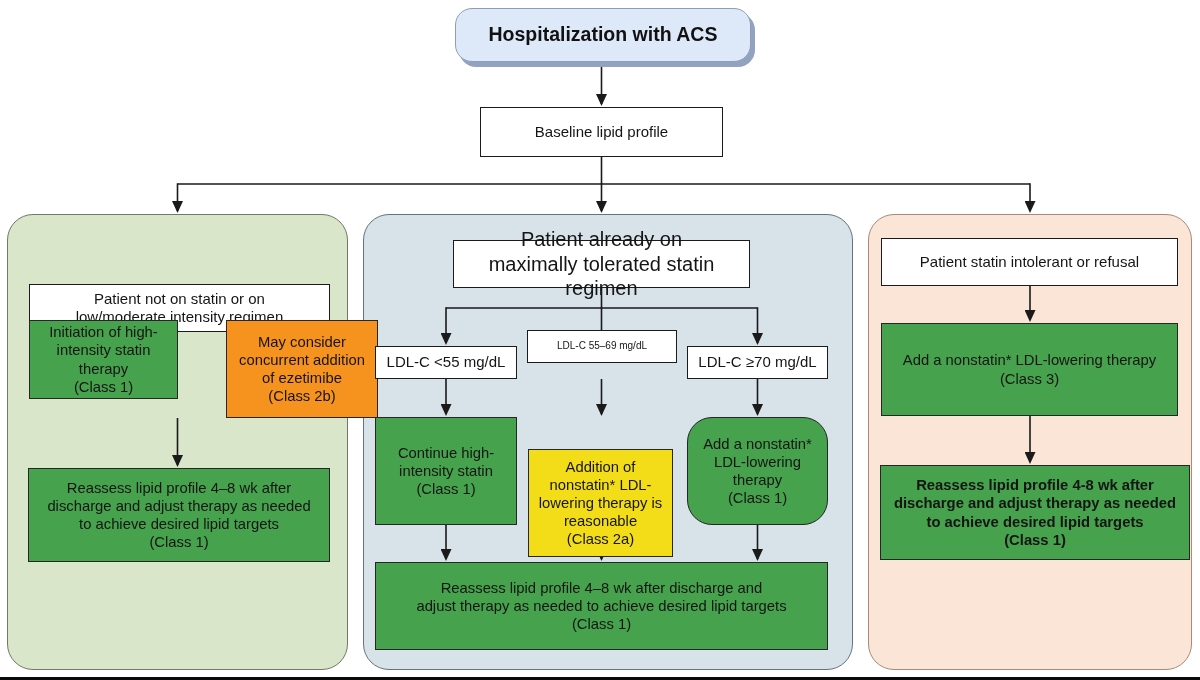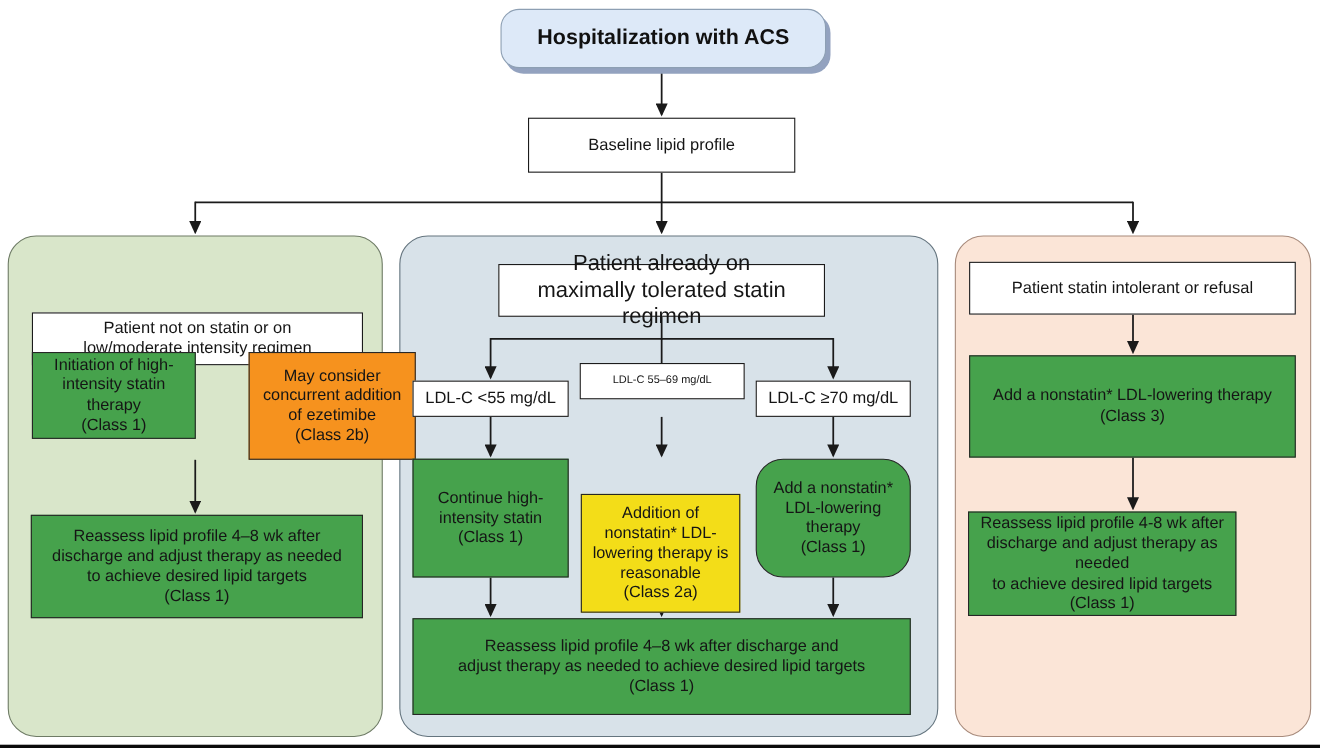--- a/index.html
+++ b/index.html
@@ -47,21 +47,21 @@
   .m-ldl2{left:527px;top:330px;width:150px;height:33px;font-size:10px;}
   .m-ldl3{left:687px;top:346px;width:141px;height:33px;font-size:15px;}
   .m-green1{left:375px;top:417px;width:142px;height:108px;}
   .m-yellow{left:528px;top:417px;width:145px;height:108px;margin-top:32px;}
   .m-green2{left:687px;top:417px;width:141px;height:108px;border-radius:25px;}
   .m-reassess{left:375px;top:562px;width:453px;height:88px;}
 
   
   .r-header{left:881px;top:238px;width:297px;height:48px;font-size:15px;}
   .r-green{left:881px;top:323px;width:297px;height:93px;}
-  .r-reassess{left:880px;top:465px;width:244px;height:95px;}
+  .r-reassess{left:880px;top:465px;width:310px;height:95px;font-weight:bold;}
 
   .bottom-rule{position:absolute;left:0;top:677px;width:1200px;height:2.5px;background:#0a0a0a;}
 </style>
 </head>
 <body>
 
 <div class="canvas">
 
   <div class="panel panel-left"></div>
   <div class="panel panel-mid"></div>

